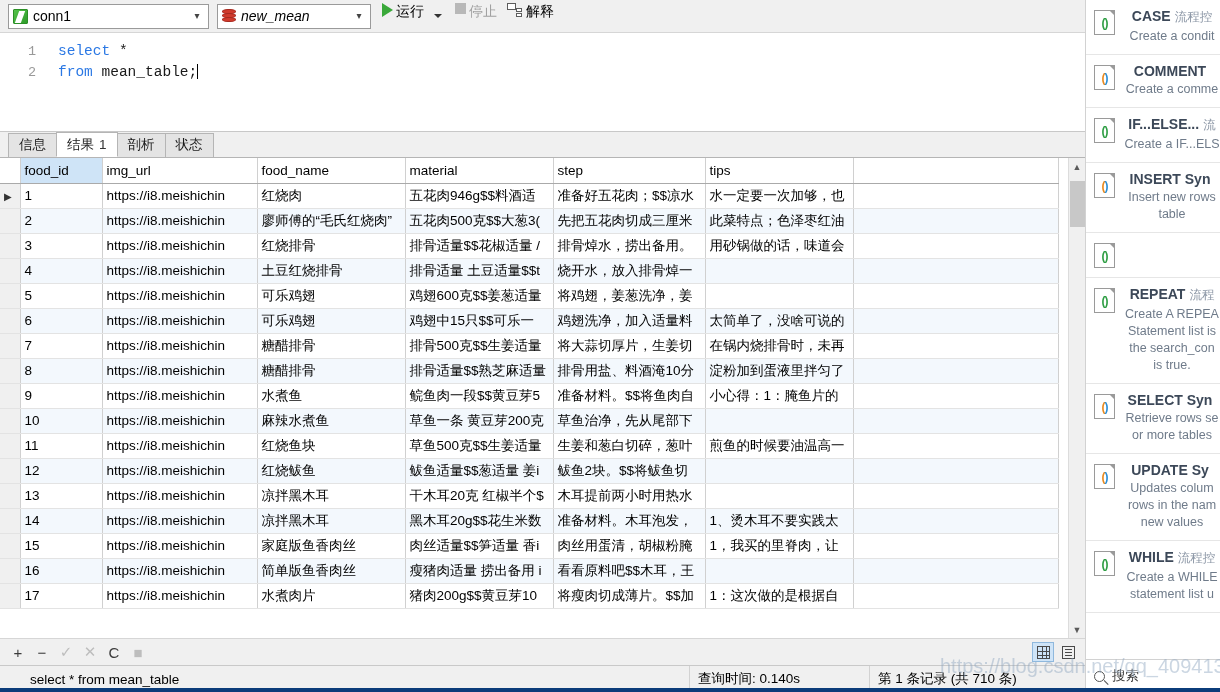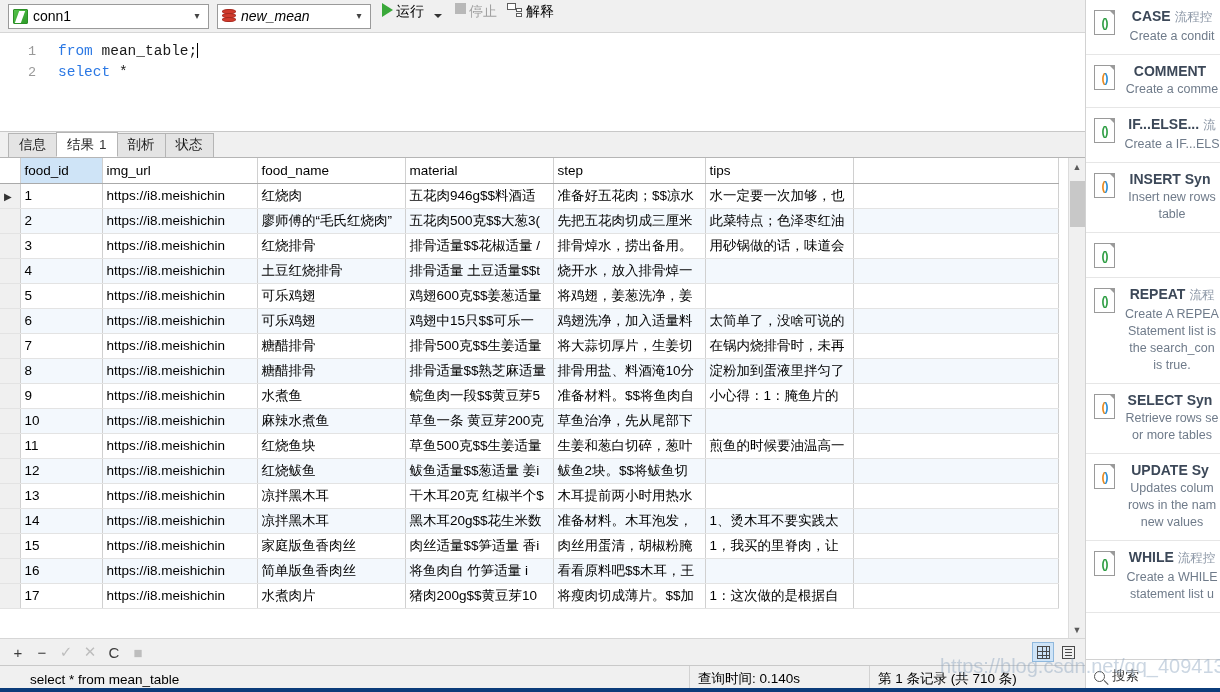--- a/index.html
+++ b/index.html
@@ -263,21 +263,21 @@
             </span>
           <span class="lbl">解释</span>
         </div>
       </div>
 
       <div class="editor">
         <div class="gutter">
           <div>1</div>
           <div>2</div>
         </div>
-        <div class="code"><div><span class="kw">from</span><span class="plain"> mean_table;</span><span class="caret-ed"></span></div><div><span class="kw">select</span><span class="plain"> *</span></div></div>
+        <div class="code"><div><span class="kw">select</span><span class="plain"> *</span></div><div><span class="kw">from</span><span class="plain"> mean_table;</span><span class="caret-ed"></span></div></div>
       </div>
 
       <div class="tabs">
         <div class="tab">
           <span>信息</span>
         </div>
         <div class="tab active">
           <span>结果</span>
           <span class="tnum">1</span>
         </div>
@@ -463,21 +463,21 @@
                 <td>肉丝适量$$笋适量 香i</td>
                 <td>肉丝用蛋清，胡椒粉腌</td>
                 <td>1，我买的里脊肉，让</td>
                 <td class="rest"></td>
               </tr>
               <tr class="alt">
                 <td class="marker"></td>
                 <td class="num">16</td>
                 <td>https://i8.meishichin</td>
                 <td>简单版鱼香肉丝</td>
-                <td>将鱼肉自 竹笋适量 i</td>
+                <td>瘦猪肉适量 捞出备用 i</td>
                 <td>看看原料吧$$木耳，王</td>
                 <td></td>
                 <td class="rest"></td>
               </tr>
               <tr>
                 <td class="marker"></td>
                 <td class="num">17</td>
                 <td>https://i8.meishichin</td>
                 <td>水煮肉片</td>
                 <td>猪肉200g$$黄豆芽10</td>

